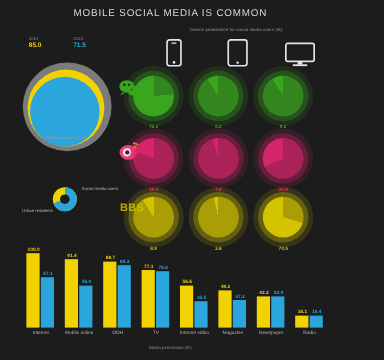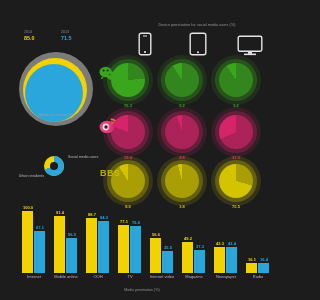--- a/index.html
+++ b/index.html
@@ -75,20 +75,21 @@
   .blab.y{color:#f2d200;}
   .blab.b{color:#2aa6dd;}
   .cat{position:absolute;top:274px;font-size:4px;color:#b5b5b5;text-align:center;}
   .axlab{position:absolute;left:0;top:288px;width:284px;text-align:center;font-size:3.6px;color:#8f8f8f;}
 </style>
 </head>
 <body>
 
 <div id="root">
 
+  <div class="title">MOBILE SOCIAL MEDIA IS COMMON</div>
 
   <div class="devsub">Device penetration for social media users (%)</div>
 
   <div class="devrow">
     <div class="dev" style="left:13px;">
       <svg width="14" height="24" viewBox="0 0 14 24">
         <rect x="1.2" y="1.2" width="11.6" height="21.6" rx="2" ry="2" fill="none" stroke="#e4e4e4" stroke-width="1.4"></rect>
         <line x1="5" y1="4" x2="9" y2="4" stroke="#e4e4e4" stroke-width="1"></line>
         <circle cx="7" cy="20" r="1.1" fill="#e4e4e4"></circle>
       </svg>

